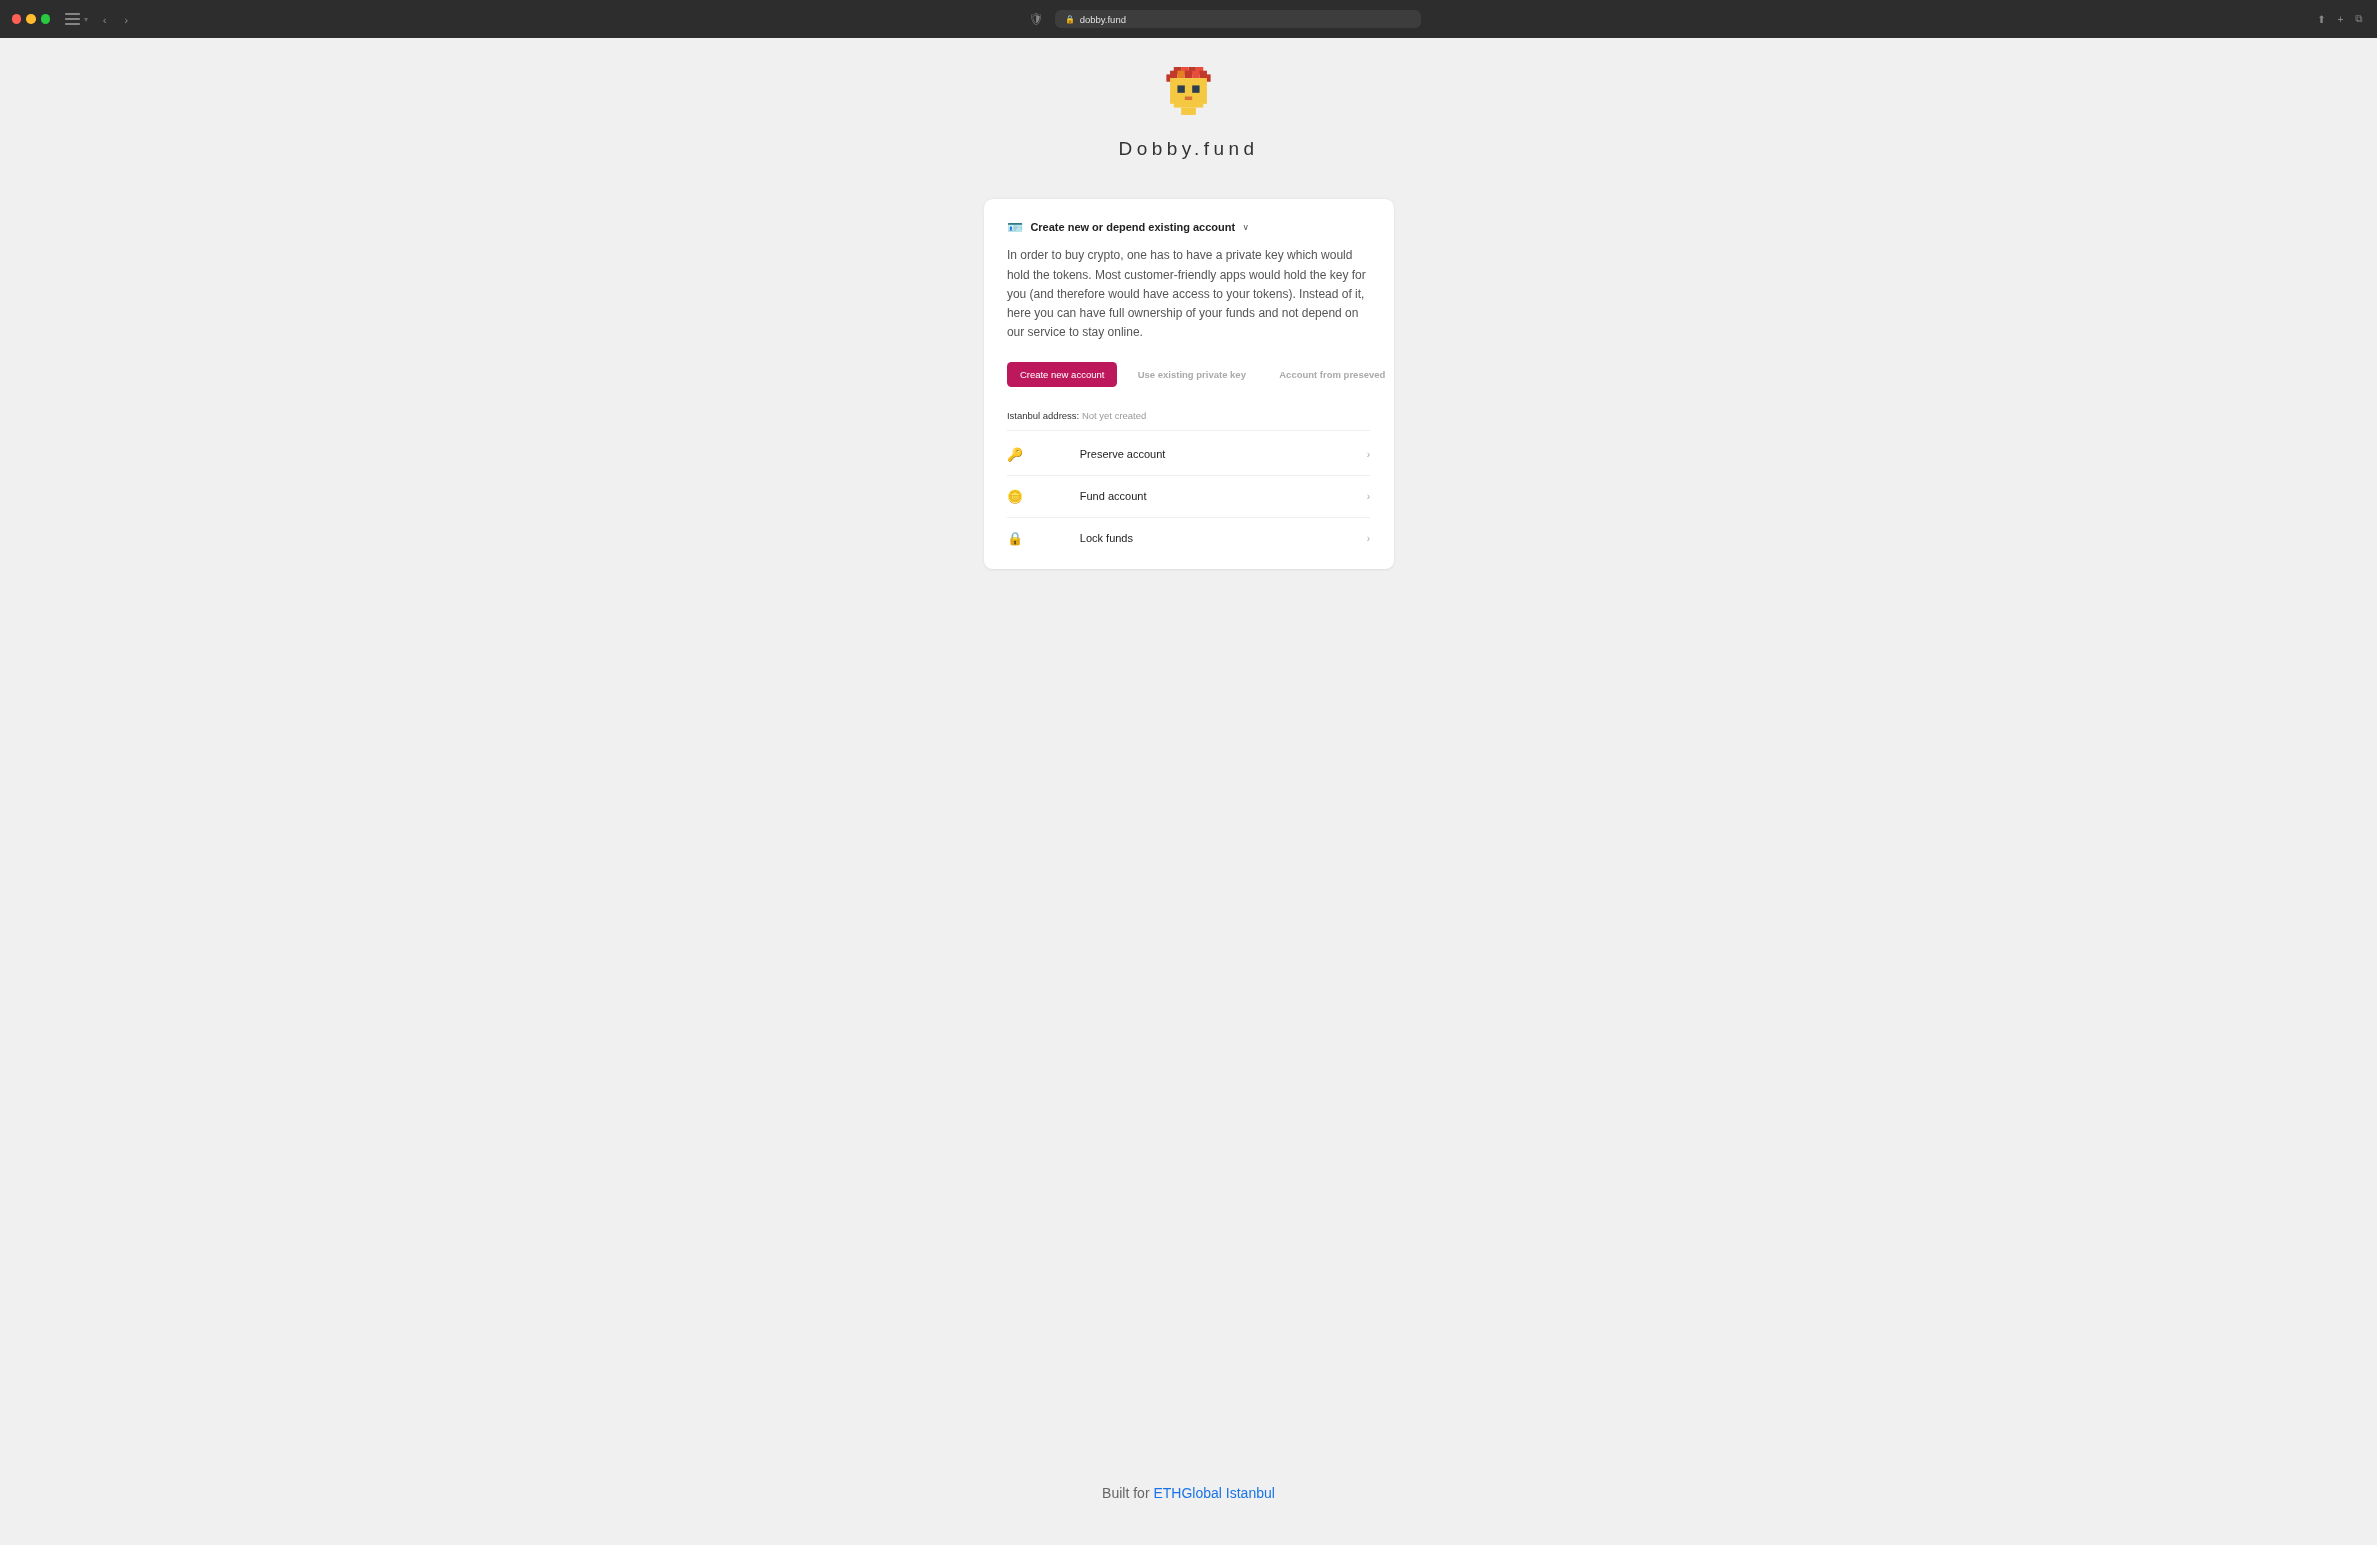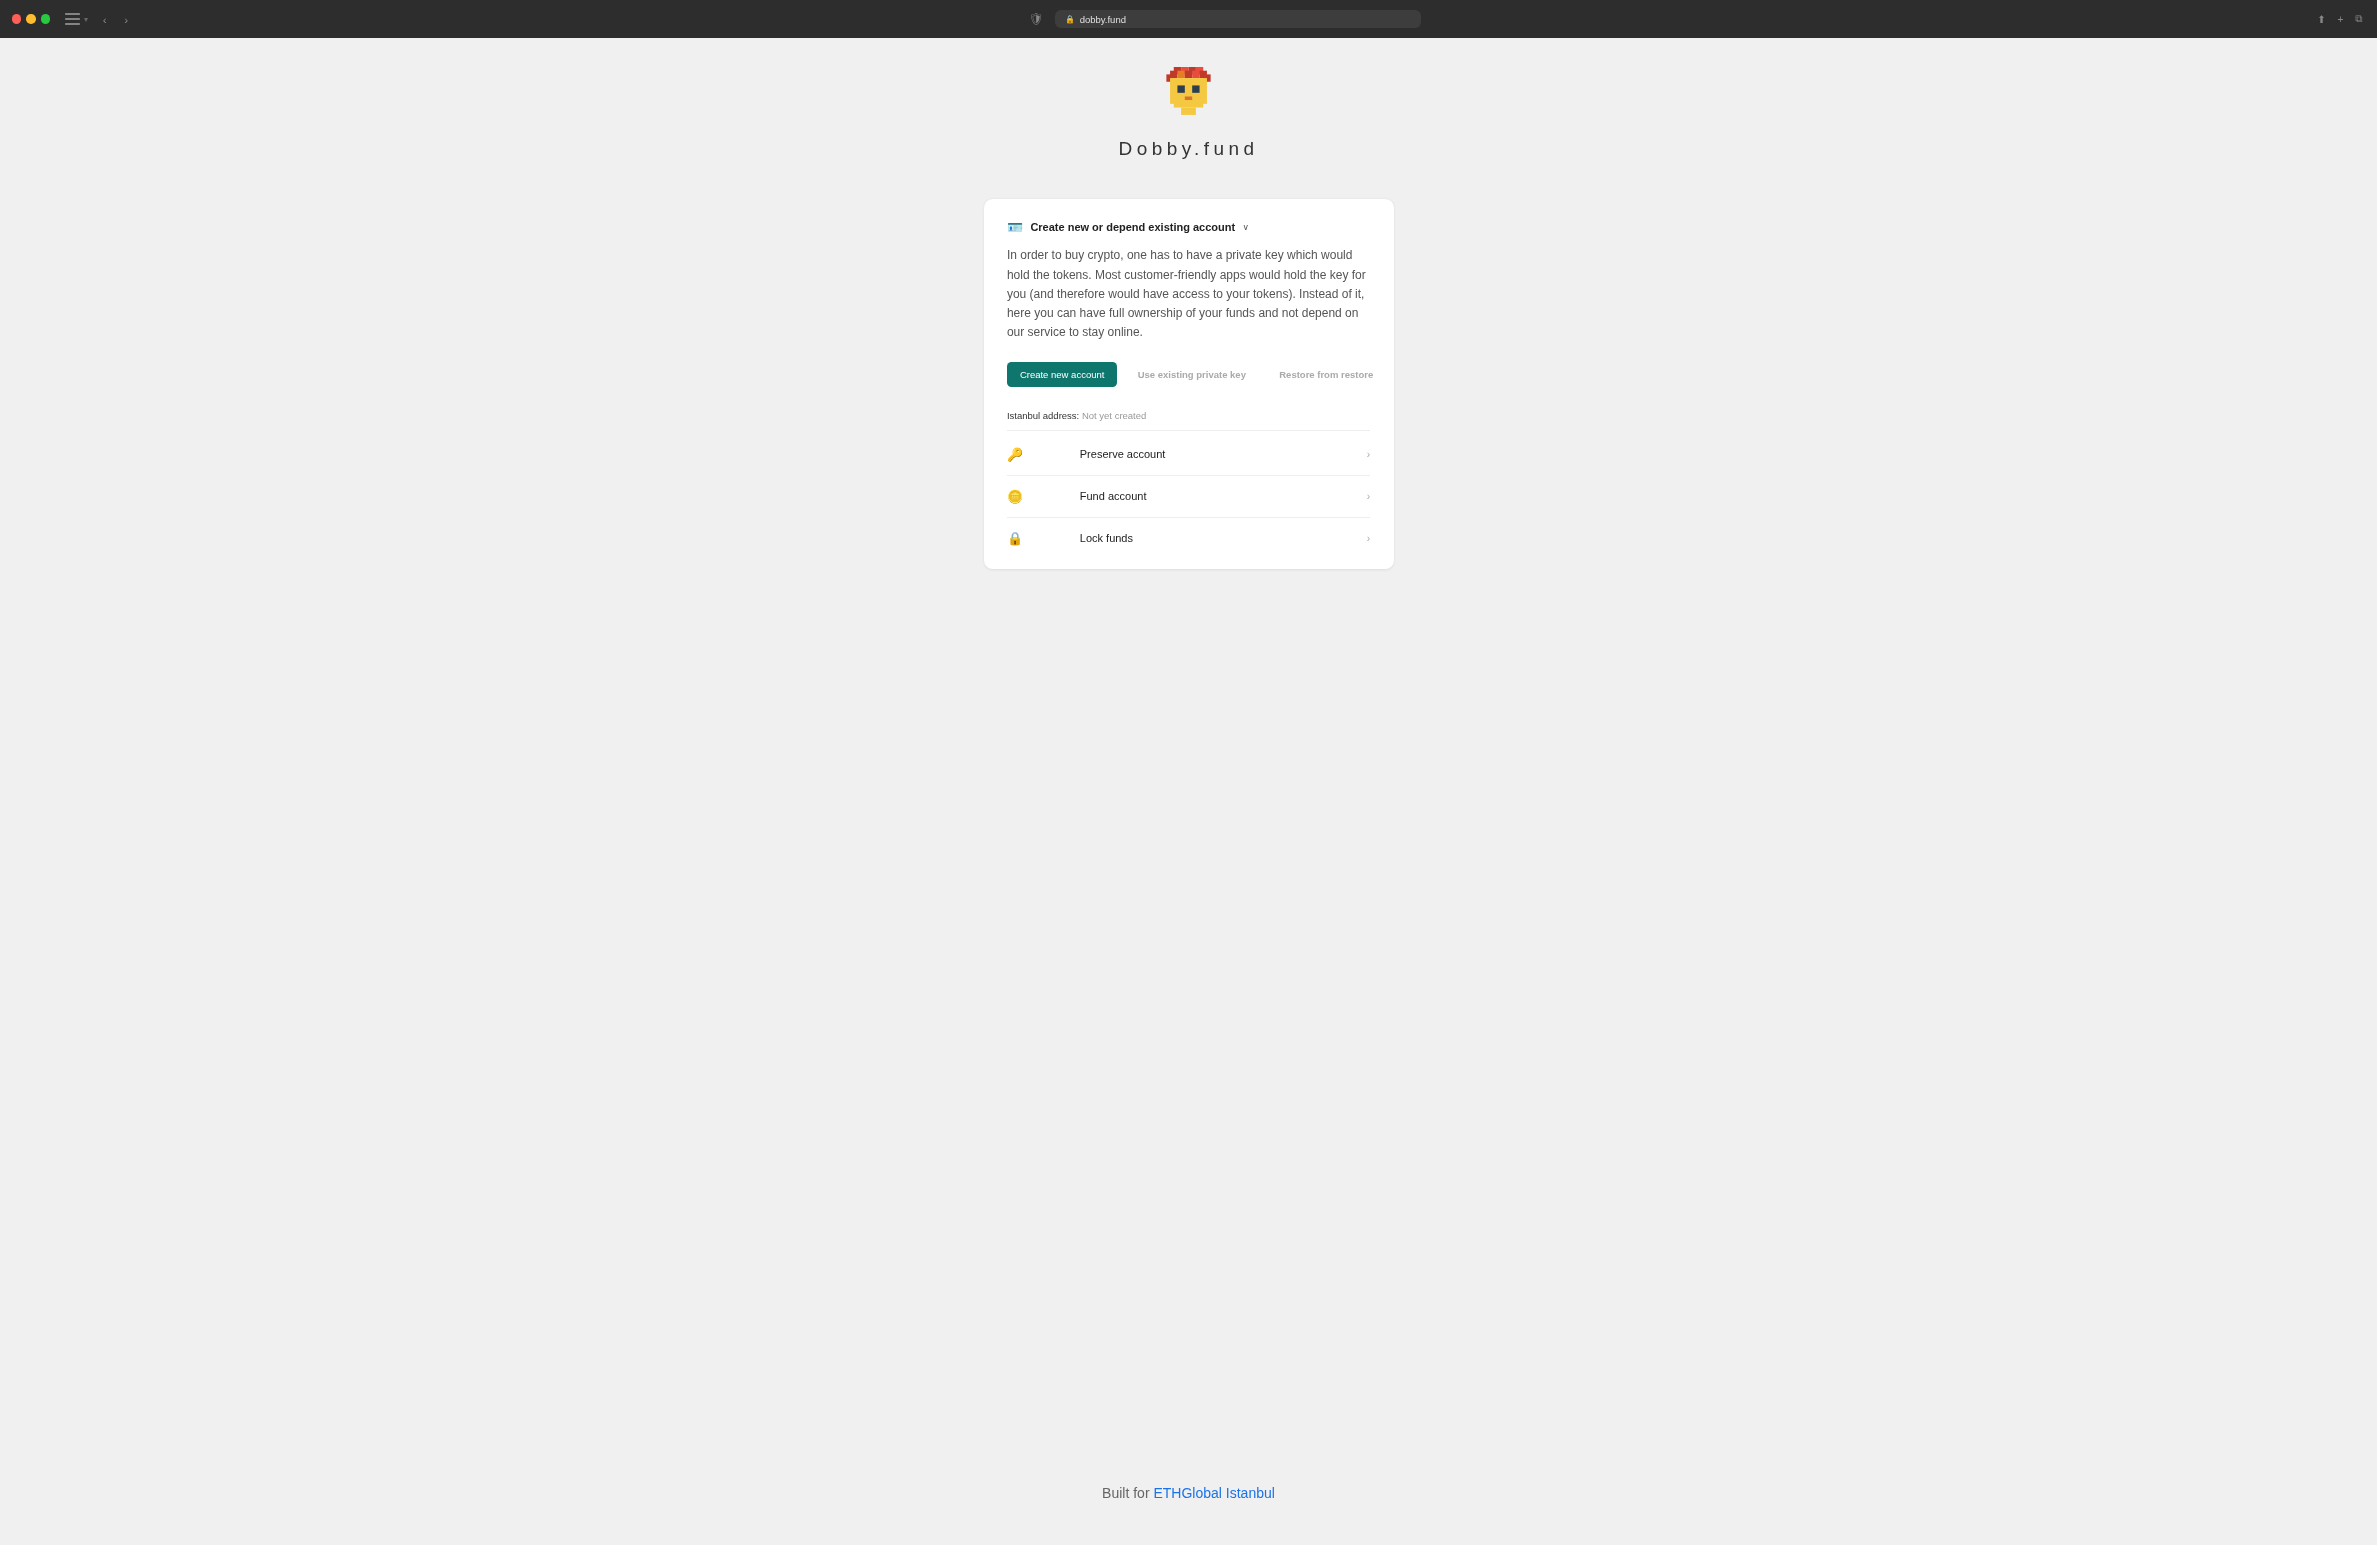--- a/index.html
+++ b/index.html
@@ -194,21 +194,21 @@
     }
 
     
     .action-buttons {
       display: flex;
       gap: 7.3px;
       margin-bottom: 14.6px;
     }
 
     .btn-primary {
-      background: #0f766e;
+      background: #be185d;
       color: white;
       border: none;
       border-radius: 4.4px;
       padding: 6.6px 13px;
       font-size: 9.5px;
       font-weight: 500;
       cursor: pointer;
       white-space: nowrap;
     }
 
@@ -371,21 +371,21 @@
       <span class="row-emoji">🪪</span>
       <span class="card-header-text">Create new or depend existing account</span>
       <span class="chevron-down">∨</span>
     </div>
 
     <p class="description">In order to buy crypto, one has to have a private key which would hold the tokens. Most customer-friendly apps would hold the key for you (and therefore would have access to your tokens). Instead of it, here you can have full ownership of your funds and not depend on our service to stay online.</p>
 
     <div class="action-buttons">
       <button class="btn-primary">Create new account</button>
       <button class="btn-secondary">Use existing private key</button>
-      <button class="btn-secondary">Restore from restore</button>
+      <button class="btn-secondary">Account from preseved</button>
     </div>
 
     <div class="account-address">
       <span class="account-address-label">Istanbul address:</span>
       <span class="account-address-value">Not yet created</span>
     </div>
 
     <div class="expandable-row">
       <span class="row-emoji">🔑</span>
       <span class="row-label">Preserve account</span>

